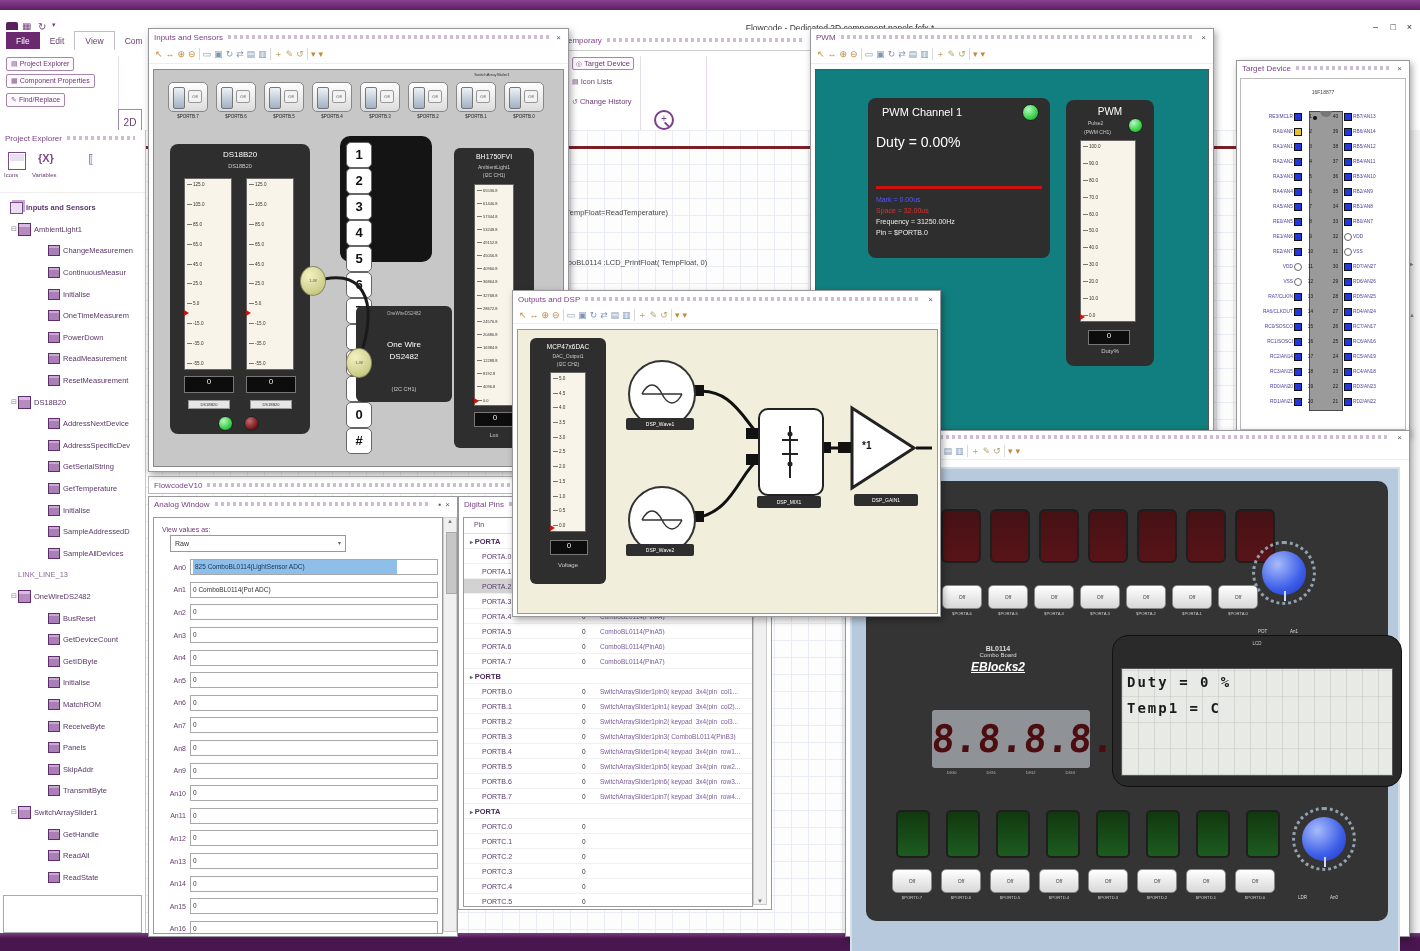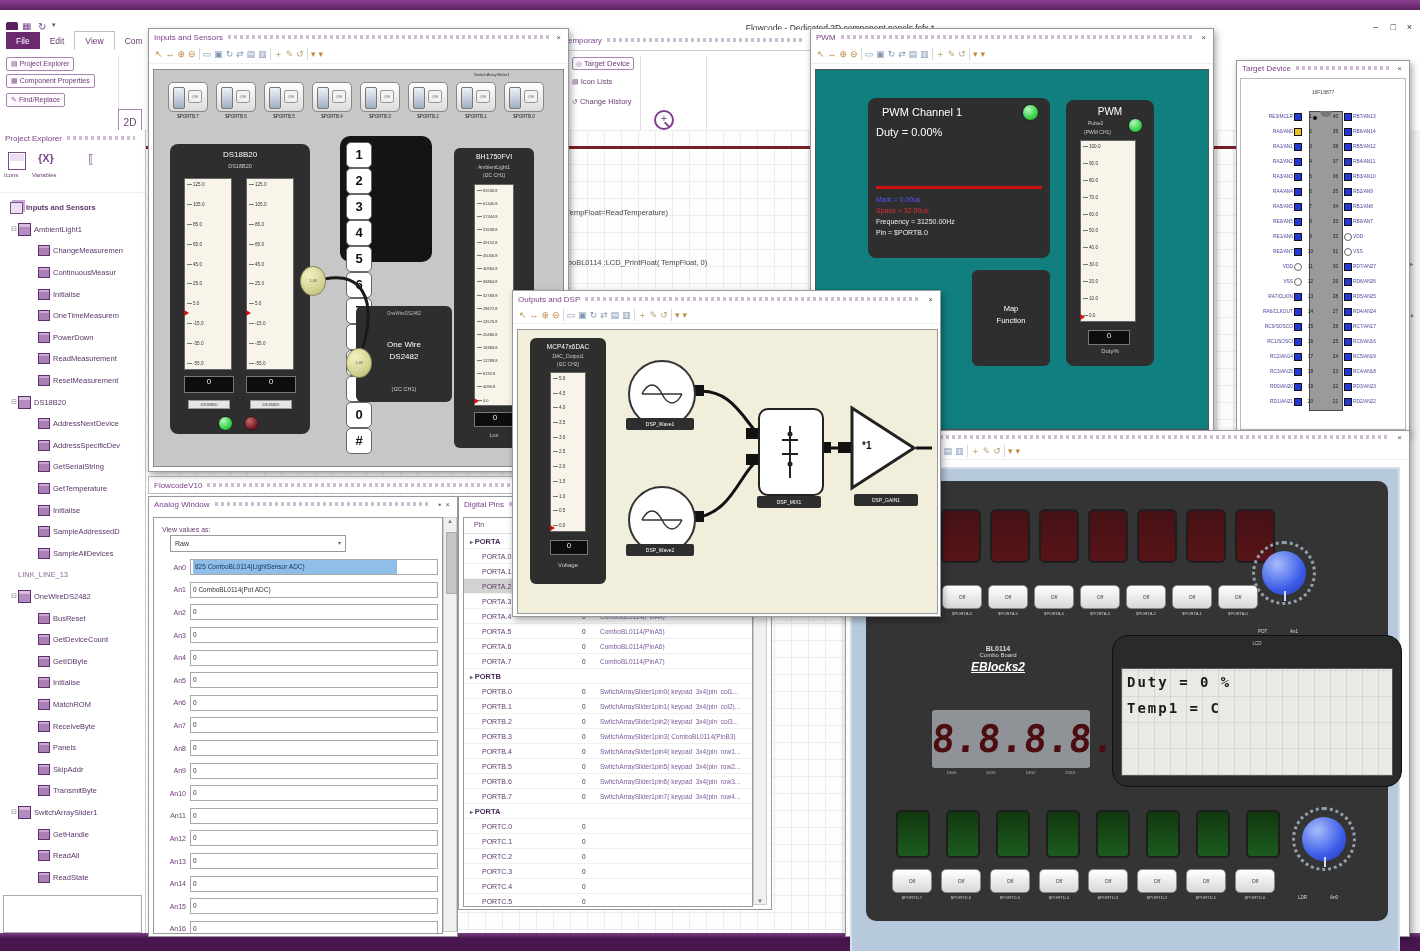--- a/index.html
+++ b/index.html
@@ -103,21 +103,21 @@
   
   #dock-left{left:0;top:130px;width:145px;height:805px;background:#fff;border-right:1px solid #c8c8c8}
   .trow{display:flex;align-items:center;height:21.6px;overflow:hidden}
   .t-exp{width:8px;flex:none;font-size:7px;color:#888;text-align:center}
   .t-ico{flex:none;margin-right:3px}
   .t-txt{font-size:7.5px;color:#5a3668;white-space:nowrap}
   .trow.t-root{padding-left:2px;font-weight:bold}
   .trow.t-root .t-ico{width:11px;height:10px;background:#e8dff0;border:1px solid #7a4a8a;box-shadow:2px -2px 0 #c9a9d4}
   .trow.t-comp{padding-left:10px}
   .trow.t-comp .t-ico{width:11px;height:11px;background:#b48cc0;border:1px solid #5d2d6d;box-shadow:inset 0 3px 0 #d8bce0}
-  .trow.t-leaf{padding-left:30px}
+  .trow.t-leaf{padding-left:40px}
   .trow.t-leaf .t-ico{width:10px;height:9px;background:#a97fb5;border:1px solid #5d2d6d;box-shadow:inset 0 2px 0 #c9a9d4}
   .trow.t-link{padding-left:18px}
   .trow.t-link .t-txt{color:#8a6a98}
   .trow.t-leaf .t-exp,.trow.t-root .t-exp{visibility:hidden}
   
   #board-canvas{left:4px;top:36px;width:550px;height:600px;background:#b7c9dc;border:2px solid #d4dfea;box-sizing:border-box}
   #board{position:absolute;left:14px;top:12px;width:522px;height:440px;background:#343434;border-radius:10px}
   .rled{width:36px;height:50px;border-radius:6px;background:linear-gradient(#451114,#581418);border:2px solid #1e1e1e}
   .gled{width:30px;height:44px;border-radius:5px;background:linear-gradient(#11380f,#1d5c20);border:2px solid #1e1e1e}
   .obtn{width:38px;height:22px;background:linear-gradient(#fff,#d8d8d8);border:1px solid #888;border-radius:5px;font-size:5px;color:#444;text-align:center;line-height:22px}
@@ -417,21 +417,21 @@
         <span class="ti c">✎</span>
         <span class="ti c">↺</span>
         <span class="ti sep"></span>
         <span class="ti a">▾</span>
         <span class="ti a">▾</span>
       </div>
     <div id="pwm-canvas" class="abs">
       <div class="darkblk" style="left:52px;top:28px;width:182px;height:160px">
         <span class="abs" style="left:14px;top:8px;font-size:11px">PWM Channel 1</span>
         <span class="ledg abs" style="left:154px;top:6px;width:15px;height:15px"></span>
-        <span class="abs" style="left:8px;top:28px;font-size:11px">Duty = 0.00%</span>
+        <span class="abs" style="left:8px;top:36px;font-size:14px">Duty = 0.00%</span>
         <span class="abs" style="left:8px;top:88px;width:166px;height:3px;background:#cc1111"></span>
         <span class="abs" style="left:8px;top:98px;font-size:7px;color:#5555ff">Mark = 0.00us</span>
         <span class="abs" style="left:8px;top:109px;font-size:7px;color:#dd3333">Space = 32.00us</span>
         <span class="abs" style="left:8px;top:120px;font-size:7px;color:#eee">Frequency = 31250.00Hz</span>
         <span class="abs" style="left:8px;top:131px;font-size:7px;color:#eee">Pin = $PORTB.0</span>
       </div>
       <div class="darkblk" style="left:250px;top:30px;width:88px;height:266px">
         <span class="blklbl" style="top:6px;font-size:10px">PWM</span>
         <span class="abs" style="left:22px;top:20px;font-size:5px;color:#ccc">Pulse2</span>
         <span class="ledg abs" style="left:62px;top:18px;width:13px;height:13px"></span>
@@ -469,24 +469,20 @@
                 <span class="tl">10.0</span>
               </div>
               <div class="tick">
                 <span class="tl">0.0</span>
               </div>
             </div>
           <div class="marker" style="top:96%"></div>
         </div>
         <div class="valbox" style="left:22px;top:230px;width:40px;height:13px">0</div>
         <span class="blklbl" style="top:248px;font-size:6px;color:#ccc">Duty%</span>
-      </div>
-      <div class="darkblk" style="left:156px;top:200px;width:78px;height:96px;border-radius:6px">
-        <span class="blklbl" style="top:34px;font-size:7.5px">Map</span>
-        <span class="blklbl" style="top:46px;font-size:7.5px">Function</span>
       </div>
     </div>
   </div>
 
   <div class="panel" style="left:1236px;top:60px;width:172px;height:372px;z-index:4">
     <div class="ptitle" style="height:14px">
       <span>Target Device</span>
       <span class="lead"></span>
       <span class="pclose">×</span>
     </div>

